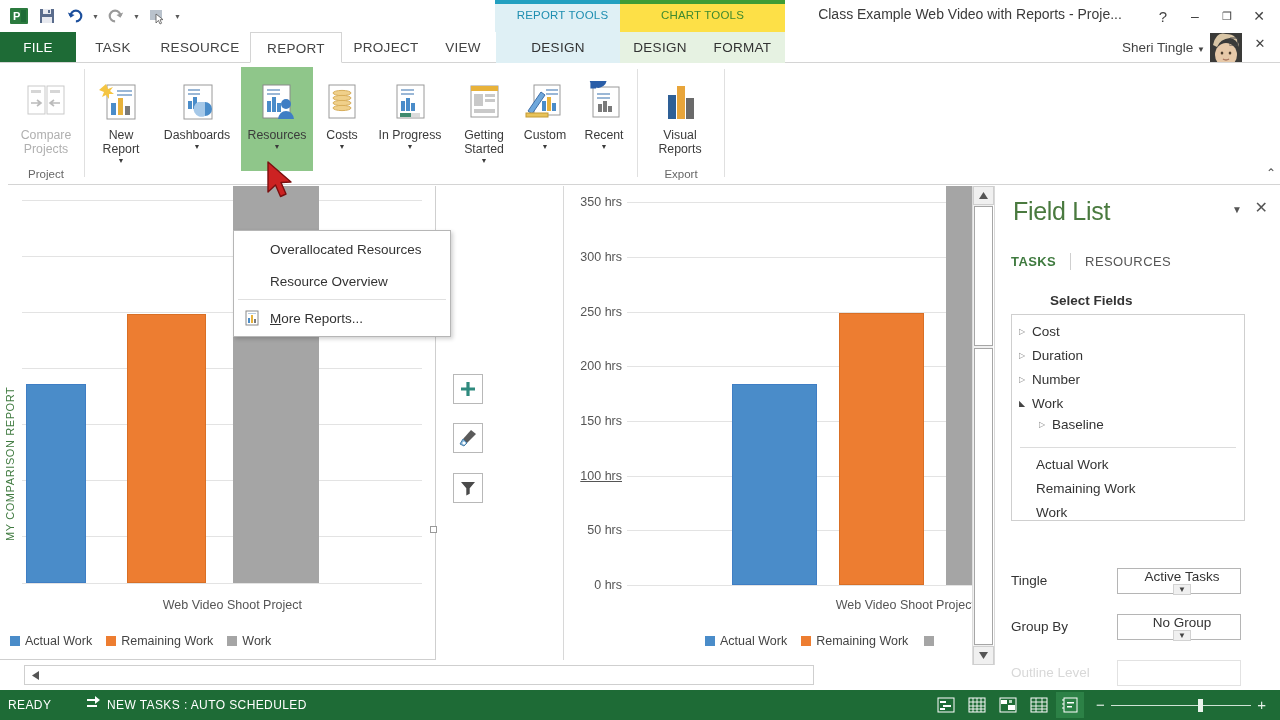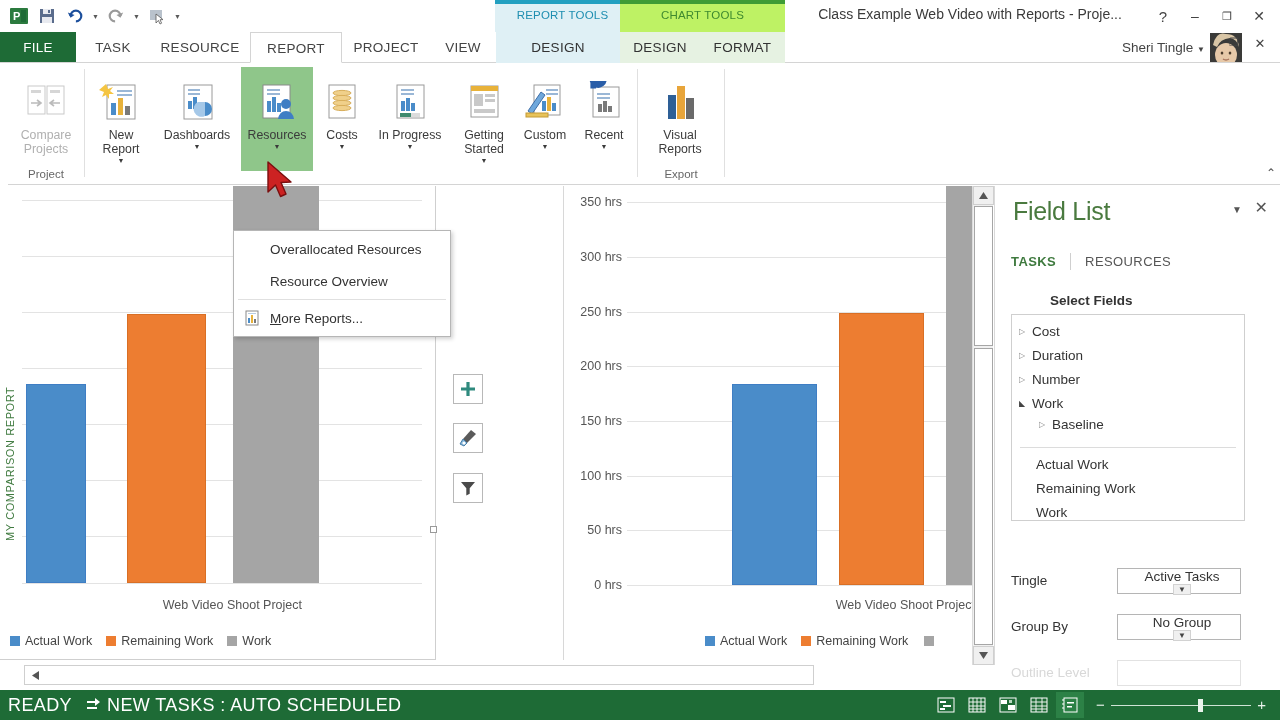--- a/index.html
+++ b/index.html
@@ -18,21 +18,21 @@
   .qat-caret { width:11px; height:24px; display:flex; align-items:center; justify-content:center; color:#5a5a5a; font-size:7px; cursor:pointer;}
 
   .ctx-tabgroup { position:absolute; top:0; height:32px; }
   .ctx-bar { height:4px; width:100%; }
   .ctx-label { text-align:center; font-size:11.5px; letter-spacing:.2px; padding-top:5px; }
   .ctx-report { left:495px; width:135px; }
   .ctx-report .ctx-bar { background:#23a0c0; }
   .ctx-report .ctx-label { color:#1e8eb0; background:#dff0f5; height:28px;}
   .ctx-chart { left:620px; width:165px; }
   .ctx-chart .ctx-bar { background:#3f9c35; }
-  .ctx-chart .ctx-label { color:#3f8a2f; background:#bef264; height:28px;}
+  .ctx-chart .ctx-label { color:#3f8a2f; background:#fde047; height:28px;}
 
   .doc-title { position:absolute; left:760px; top:6px; width:420px; text-align:center;
                font-size:14px; color:#3b3b3b; white-space:nowrap; }
   .win-btns { position:absolute; right:6px; top:4px; display:flex; gap:2px; align-items:center; }
   .win-btn { width:30px; height:24px; display:flex; align-items:center; justify-content:center;
              color:#444; font-size:14px; cursor:pointer; }
 
   
   .tabstrip { position:absolute; left:0; top:32px; width:1280px; height:31px; background:#fff; }
   .tabstrip::after { content:""; position:absolute; left:0; bottom:0; width:1280px; height:1px; background:#d4d4d4;}
@@ -116,21 +116,21 @@
   .fl-leaf { height:24px; font-size:13.5px; color:#333; padding-left:24px; display:flex; align-items:center; cursor:pointer;}
   .fl-row-label { position:absolute; font-size:13.5px; color:#333; }
   .fl-combo { position:absolute; height:26px; border:1px solid #b5b5b5; background:#fff;
               display:flex; align-items:center; justify-content:space-between; padding:0 2px 0 8px;
               font-size:13.5px; color:#333; cursor:pointer;flex-direction:column;}
   .fl-combo .cb-arrow { width:18px; height:22px; background:#f0f0f0; border:1px solid #d2d2d2;
                         display:flex; align-items:center; justify-content:center; font-size:8px; color:#444;}
 
   
   .statusbar { position:absolute; left:0; top:690px; width:1280px; height:30px; background:#1e6b36; color:#fff; }
-  .sb-text { position:absolute; top:0; height:30px; line-height:30px; font-size:18px; letter-spacing:.4px;}
+  .sb-text { position:absolute; top:0; height:30px; line-height:30px; font-size:12px; letter-spacing:.4px;}
   .sb-views { position:absolute; right:196px; top:2px; display:flex; gap:3px; align-items:center; }
   .sb-view { width:28px; height:26px; display:flex; align-items:center; justify-content:center; cursor:pointer;}
   .sb-view.active { background:#2c8146; }
   .sb-zoom { position:absolute; right:14px; top:8px; width:170px; height:14px; display:flex; align-items:center; gap:6px;}
   .zline { flex:1; height:1px; background:#cfe3d5; position:relative; }
   .zthumb { position:absolute; left:62%; top:-6px; width:5px; height:13px; background:#eaf3ec; }
   .zsign { font-size:15px; line-height:14px; cursor:pointer; color:#eaf3ec;}
 
   
   .cursor { position:absolute; z-index:60; pointer-events:none; }
@@ -464,21 +464,21 @@
         <div class="gridline" style="left:62px; top:235px; width:348px;"></div>
         <div class="gridline" style="left:62px; top:290px; width:348px;"></div>
         <div class="gridline" style="left:62px; top:344px; width:348px;"></div>
         <div class="gridline" style="left:62px; top:399px; width:348px;"></div>
 
         <div class="axis-val" style="left:0; top:9px;  width:57px;">350 hrs</div>
         <div class="axis-val" style="left:0; top:64px; width:57px;">300 hrs</div>
         <div class="axis-val" style="left:0; top:119px; width:57px;">250 hrs</div>
         <div class="axis-val" style="left:0; top:173px; width:57px;">200 hrs</div>
         <div class="axis-val" style="left:0; top:228px; width:57px;">150 hrs</div>
-        <div class="axis-val" style="left:0; top:283px; width:57px;">100 hrs</div>
+        <div class="axis-val" style="left:0; top:283px; width:57px;text-decoration:underline;">100 hrs</div>
         <div class="axis-val" style="left:0; top:337px; width:57px;">50 hrs</div>
         <div class="axis-val" style="left:0; top:392px; width:57px;">0 hrs</div>
 
         <div class="bar" style="left:167px; top:198px; width:85px; height:201px; background:#4A8CC9; border:1px solid #3f7ec4;"></div>
         <div class="bar" style="left:274px; top:127px; width:85px; height:272px; background:#ED7D31; border:1px solid #d96f25;"></div>
         <div class="bar" style="left:381px; top:0px; width:29px; height:399px; background:#A5A5A5;"></div>
 
         <div class="axis-cat" style="left:170px; top:412px; width:240px;">Web Video Shoot Project</div>
 
         <div class="legend" style="left:140px; top:448px;">

